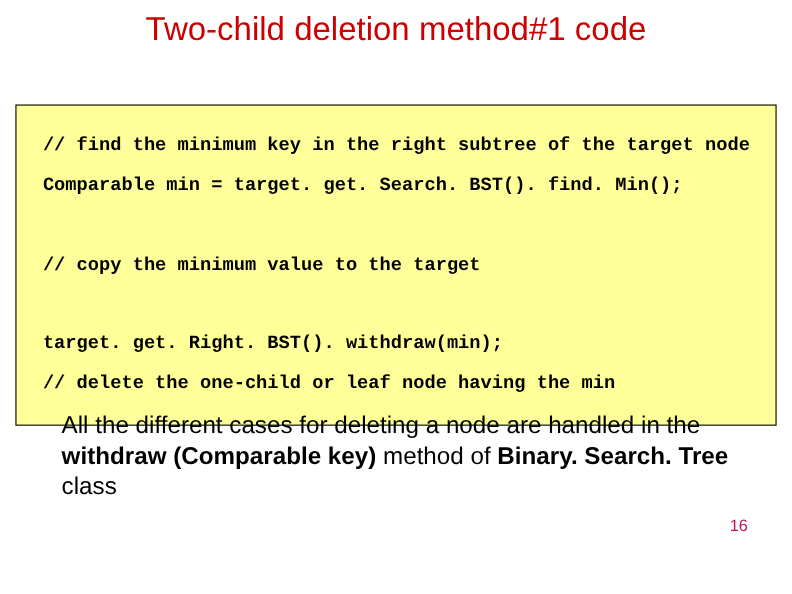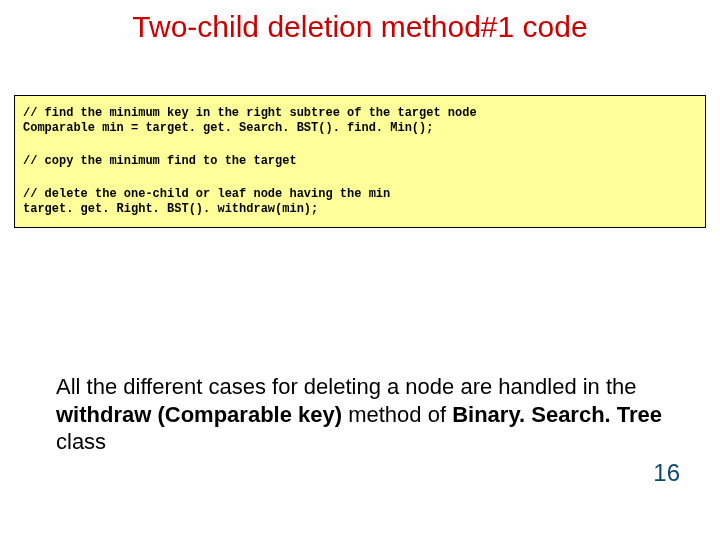--- a/index.html
+++ b/index.html
@@ -34,25 +34,25 @@
     left: 14px;
     right: 14px;
     background: #ffff99;
     border: 1px solid #000;
     padding: 10px 8px 10px 8px;
     box-sizing: border-box;
   }
   .code-line {
     font-family: "Courier New", Courier, monospace;
     font-weight: bold;
-    font-size: 12px;
+    font-size: 17px;
     color: #000;
     line-height: 1.25;
     white-space: pre;
-    margin: 0;
+    margin: 16px;
   }
   .code-spacer {
     height: 18px;
   }
   .body-text {
     position: absolute;
     top: 325px;
     left: 56px;
     right: 56px;
     font-size: 22px;
@@ -60,39 +60,39 @@
     line-height: 1.25;
     margin-top: 48px;
   }
   .body-text .bold {
     font-weight: bold;
   }
   .page-number {
     position: absolute;
     bottom: 18px;
     right: 40px;
-    font-size: 24px;
-    color: #0c4a6e;
+    font-size: 15px;
+    color: #be185d;
   }
 </style>
 </head>
 <body>
 
 <div class="slide">
 
   <div class="title">Two-child deletion method#1 code</div>
 
   <div class="code-box">
     <p class="code-line">// find the minimum key in the right subtree of the target node</p>
     <p class="code-line">Comparable min = target. get. Search. BST(). find. Min();</p>
     <div class="code-spacer"></div>
-    <p class="code-line">// copy the minimum find to the target</p>
+    <p class="code-line">// copy the minimum value to the target</p>
     <div class="code-spacer"></div>
+    <p class="code-line">target. get. Right. BST(). withdraw(min);</p>
     <p class="code-line">// delete the one-child or leaf node having the min</p>
-    <p class="code-line">target. get. Right. BST(). withdraw(min);</p>
   </div>
 
   <div class="body-text">
     <span>All the different cases for deleting a node  are handled in the </span><span class="bold">withdraw (Comparable key)</span><span> method of </span><span class="bold">Binary. Search. Tree</span><span> class</span>
   </div>
 
   <div class="page-number">16</div>
 
 </div>
 

